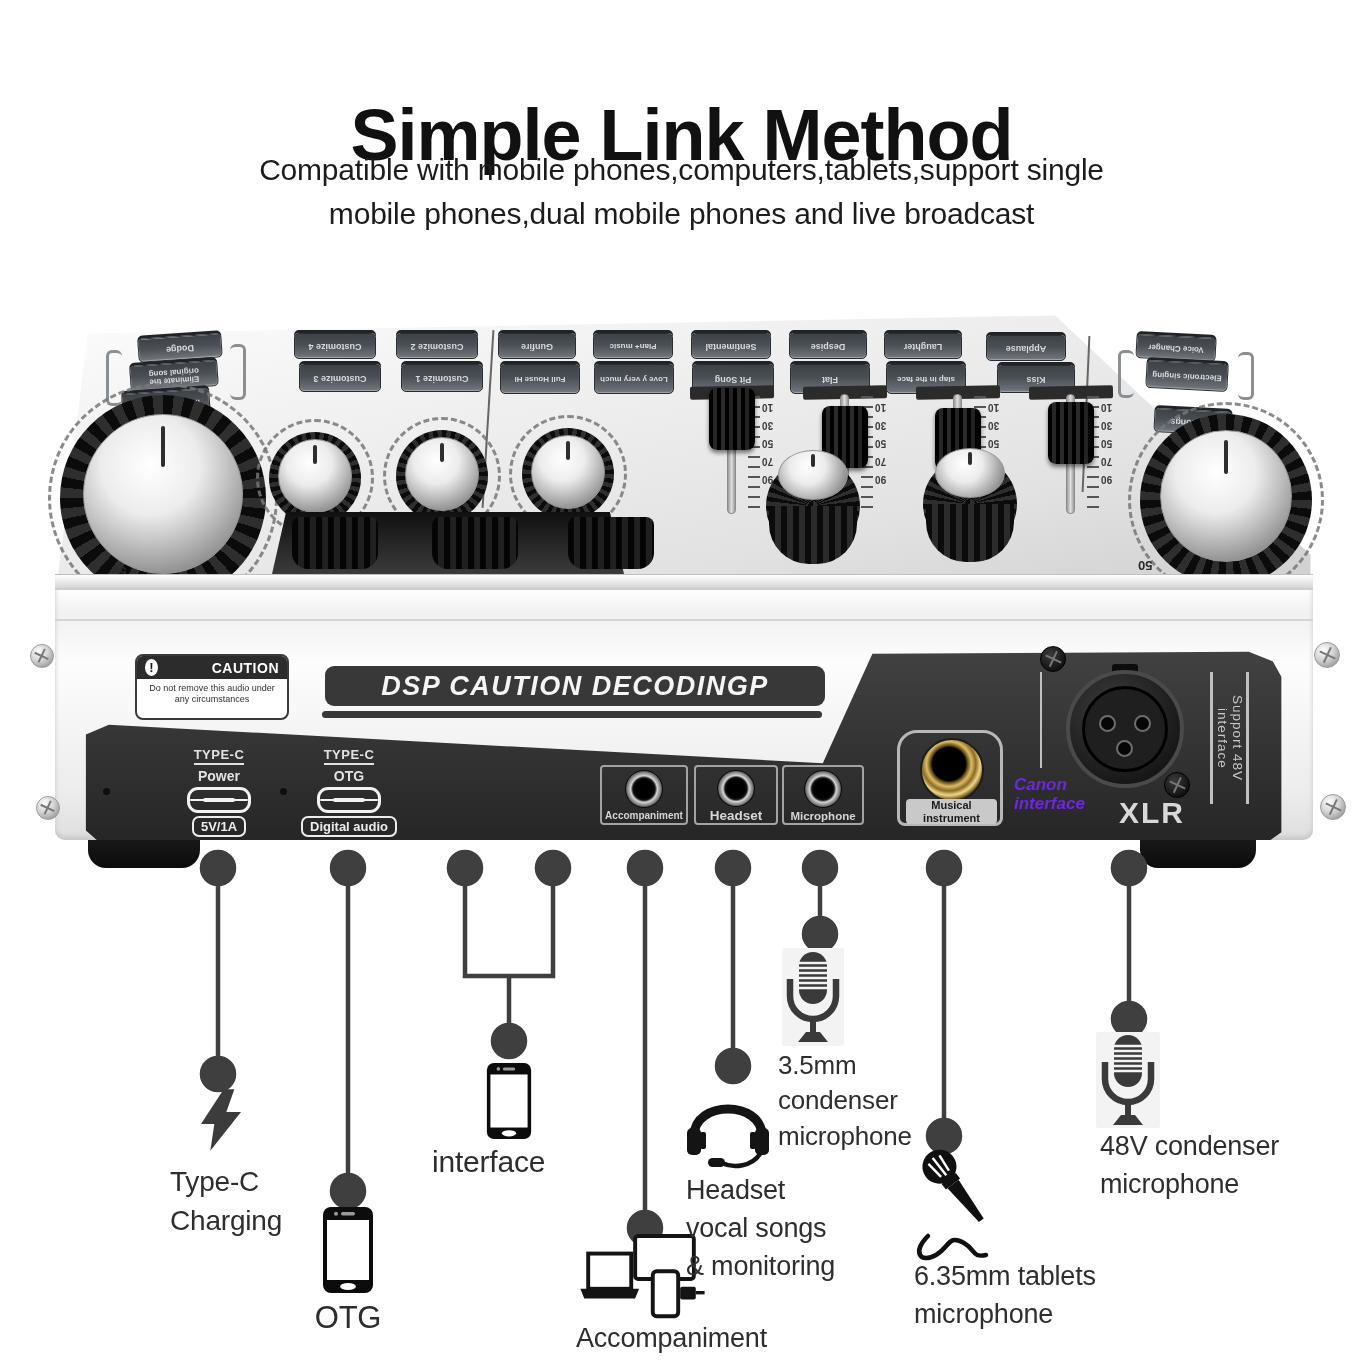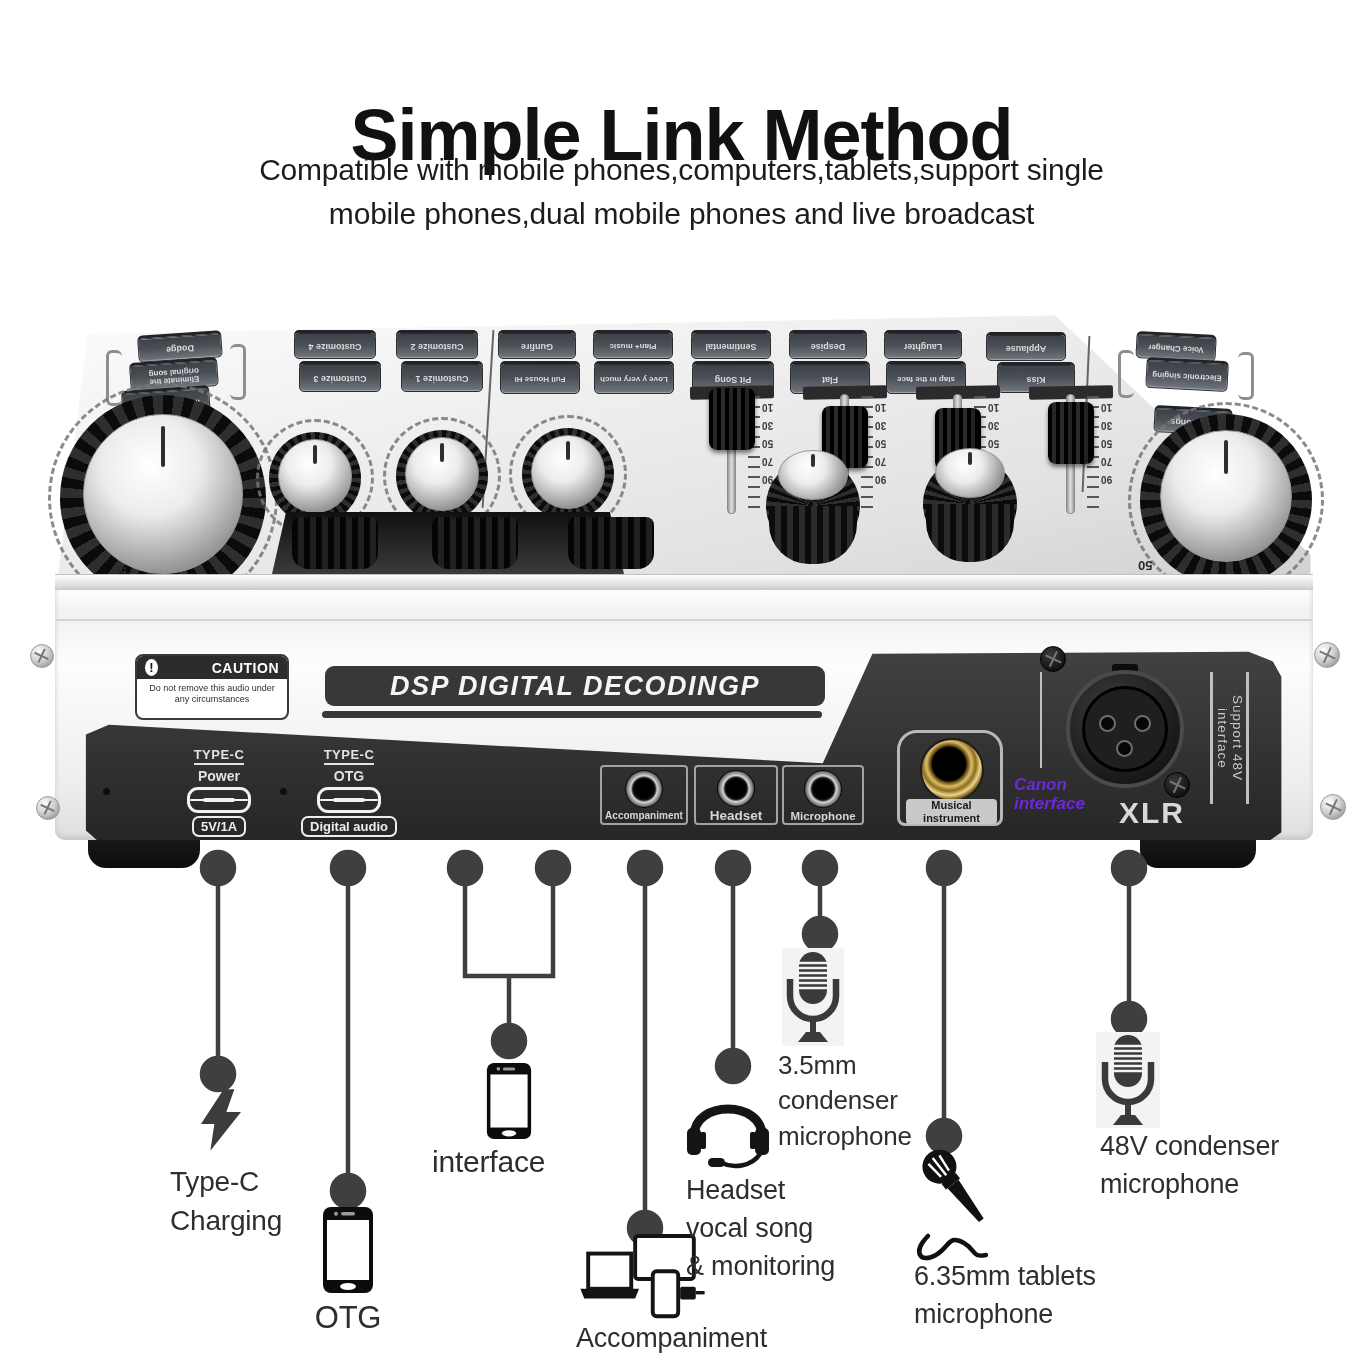--- a/index.html
+++ b/index.html
@@ -257,21 +257,21 @@
   <div class="abs groove"></div>
 
   <div class="abs caution">
     <div class="caution-head">
       <div class="caution-bang">!</div>
       <div class="caution-title">CAUTION</div>
     </div>
     <div class="caution-body">Do not remove this audio under any circumstances</div>
   </div>
 
-  <div class="abs model-badge">DSP DIGITAL DECODINGP</div>
+  <div class="abs model-badge">DSP CAUTION DECODINGP</div>
   <div class="abs model-underline"></div>
 
   <div class="abs dark-band"></div>
   <div class="abs hole port" style="left:103px;top:752px;width:7px;height:7px;"></div>
   <div class="abs hole port" style="left:280px;top:752px;width:7px;height:7px;"></div>
 
   <div class="abs tc-group port" style="left:184px;top:711px;width:70px;">
     <div class="tc-l1">TYPE-C</div>
     <div class="tc-l2">Power</div>
     <div class="tc-port"></div>
@@ -406,21 +406,21 @@
     <path d="M10 54 C10 18 78 18 78 54" fill="none" stroke="#141414" stroke-width="9"></path>
     <rect x="3" y="46" width="14" height="27" rx="5" fill="#141414"></rect>
       <rect x="16" y="50" width="6" height="17" rx="2" fill="#141414"></rect>
     <rect x="71" y="46" width="14" height="27" rx="5" fill="#141414"></rect>
       <rect x="66" y="50" width="6" height="17" rx="2" fill="#141414"></rect>
     <path d="M76 72 C68 84 50 87 38 81" fill="none" stroke="#141414" stroke-width="4.5"></path>
     <rect x="24" y="76" width="17" height="9" rx="4.5" fill="#141414"></rect>
   </svg>
   <div class="abs callout-label" style="left:686px;top:1136px;">
     <span>Headset</span>
-      <span>vocal song</span>
+      <span>vocal songs</span>
       <span>&amp; monitoring</span>
   </div>
 
   <svg class="abs mic-bg" style="left:782px;top:912px;z-index:5;" width="62" height="98" viewBox="0 0 62 96">
     <rect x="0" y="0" width="62" height="96" fill="#f3f3f3"></rect>
     <rect x="17" y="3" width="28" height="52" rx="14" fill="#3a3a3a"></rect>
     <g stroke="#f3f3f3" stroke-width="2.6">
       <line x1="17" y1="14" x2="45" y2="14"></line>
         <line x1="17" y1="19" x2="45" y2="19"></line>
         <line x1="17" y1="24" x2="45" y2="24"></line>

